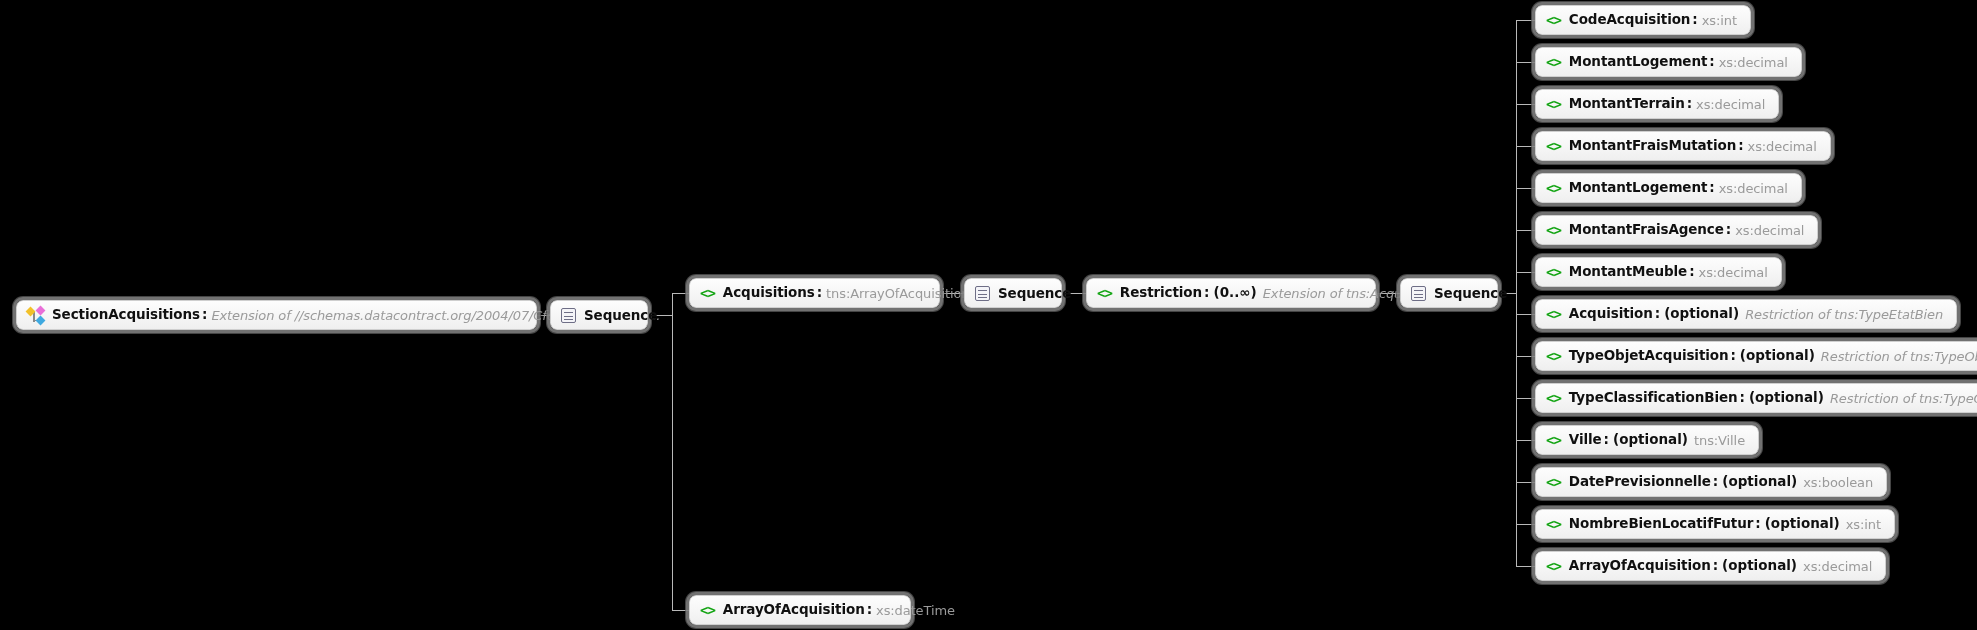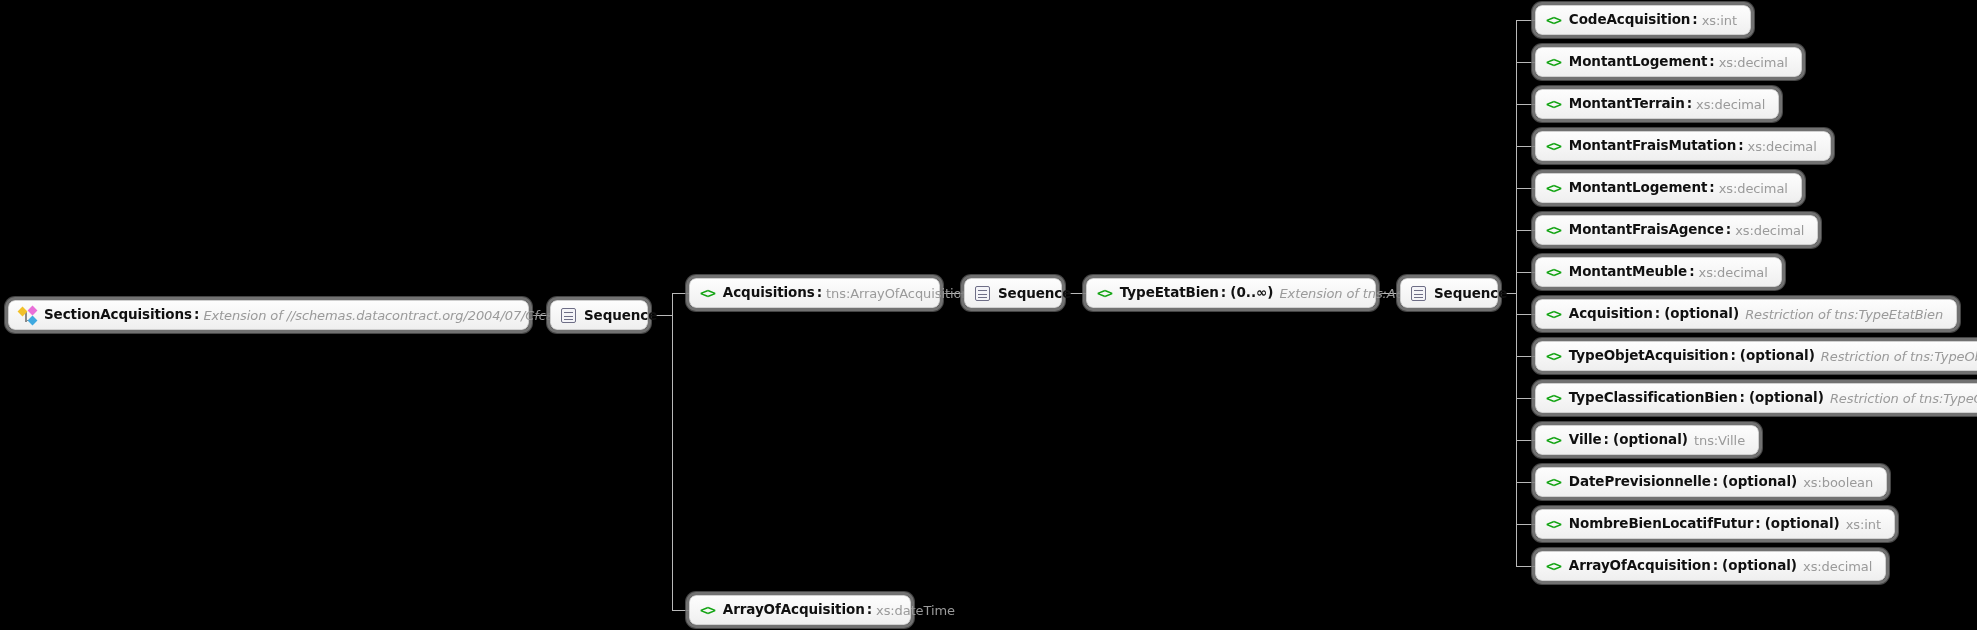--- a/index.html
+++ b/index.html
@@ -168,21 +168,21 @@
       <div class="conn h" style="left: 1516px; top: 272px; width: 19px;"></div>
       <div class="conn h" style="left: 1516px; top: 314px; width: 19px;"></div>
       <div class="conn h" style="left: 1516px; top: 356px; width: 19px;"></div>
       <div class="conn h" style="left: 1516px; top: 398px; width: 19px;"></div>
       <div class="conn h" style="left: 1516px; top: 440px; width: 19px;"></div>
       <div class="conn h" style="left: 1516px; top: 482px; width: 19px;"></div>
       <div class="conn h" style="left: 1516px; top: 524px; width: 19px;"></div>
       <div class="conn h" style="left: 1516px; top: 566px; width: 19px;"></div>
     </div>
 
-  <div class="node" style="left:8px; top:300px; width:521px;">
+  <div class="node" style="left:16px; top:300px; width:521px;">
     <span class="icon icon-complextype">
       <span class="tline v"></span>
       <span class="tline h"></span>
       <span class="dia y"></span>
       <span class="dia m"></span>
       <span class="dia c"></span>
     </span>
     <span class="lbl">
       <span class="nm">SectionAcquisitions</span>
       <span class="colon">:</span>
@@ -205,21 +205,21 @@
   </div>
 
   <div class="node" style="left:964px; top:278px; width:98px;">
     <span class="icon icon-sequence"></span>
     <span class="nm">Sequence</span>
   </div>
 
   <div class="node" style="left:1086px; top:278px; width:290px;">
     <span class="icon icon-element">&lt;&gt;</span>
     <span class="lbl">
-      <span class="nm">TypeEtatBien</span>
+      <span class="nm">Restriction</span>
       <span class="colon">:</span>
       <span class="occ">(0..∞)</span>
       <span class="ext">Extension of tns:Acquisition</span>
     </span>
   </div>
 
   <div class="node" style="left:1400px; top:278px; width:98px;">
     <span class="icon icon-sequence"></span>
     <span class="nm">Sequence</span>
   </div>

